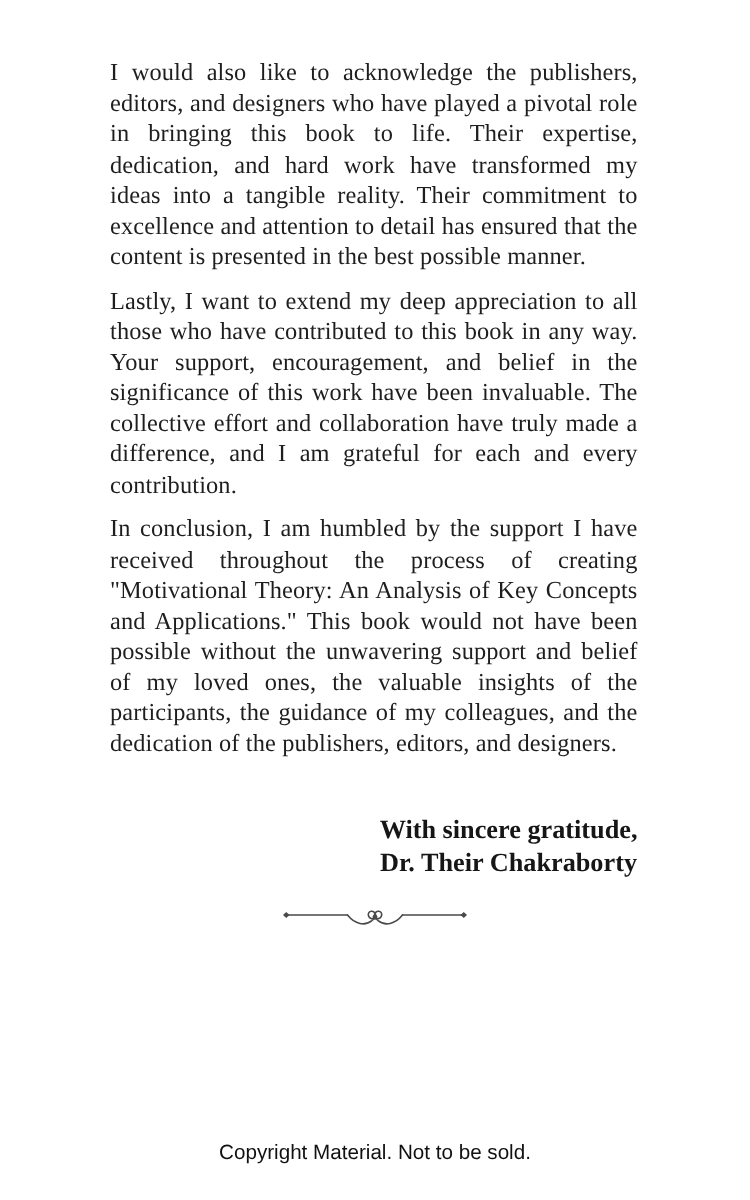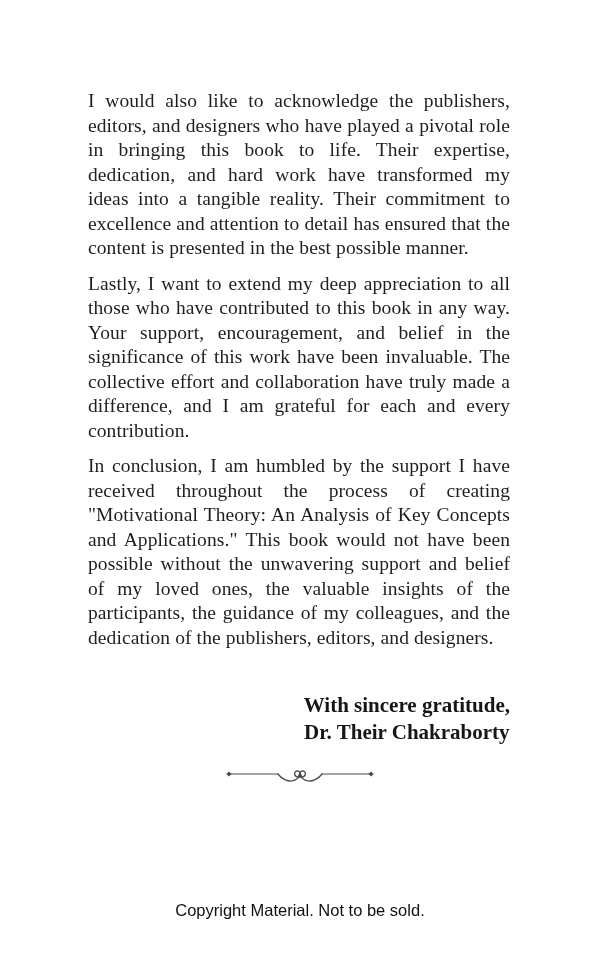--- a/index.html
+++ b/index.html
@@ -11,21 +11,21 @@
     position: relative;
     width: 600px;
     height: 960px;
     background: #ffffff;
     color: #1e1e1e;
     font-family: "Liberation Serif", serif;
     overflow: hidden;
     box-sizing: border-box;
   }
   .content {
-    padding: 89px 90px 0 88px;
+    padding: 47px 90px 0 88px;
   }
   .body-para {
     margin: 0 0 11px 0;
     font-size: 19.5px;
     line-height: 24.5px;
     text-align: justify;
     letter-spacing: 0.1px;
   }
   .signature {
     margin: 42px 0 0 auto;
@@ -41,21 +41,21 @@
     text-align: center;
   }
   .flourish-wrap svg {
     display: inline-block;
     vertical-align: top;
   }
   .footer {
     position: absolute;
     left: 0;
     right: 0;
-    bottom: 40px;
+    bottom: 28px;
     text-align: center;
     font-family: "Liberation Sans", sans-serif;
     font-size: 16.5px;
     color: #111111;
   }
 </style>
 </head>
 <body>
 
 <div class="page">

